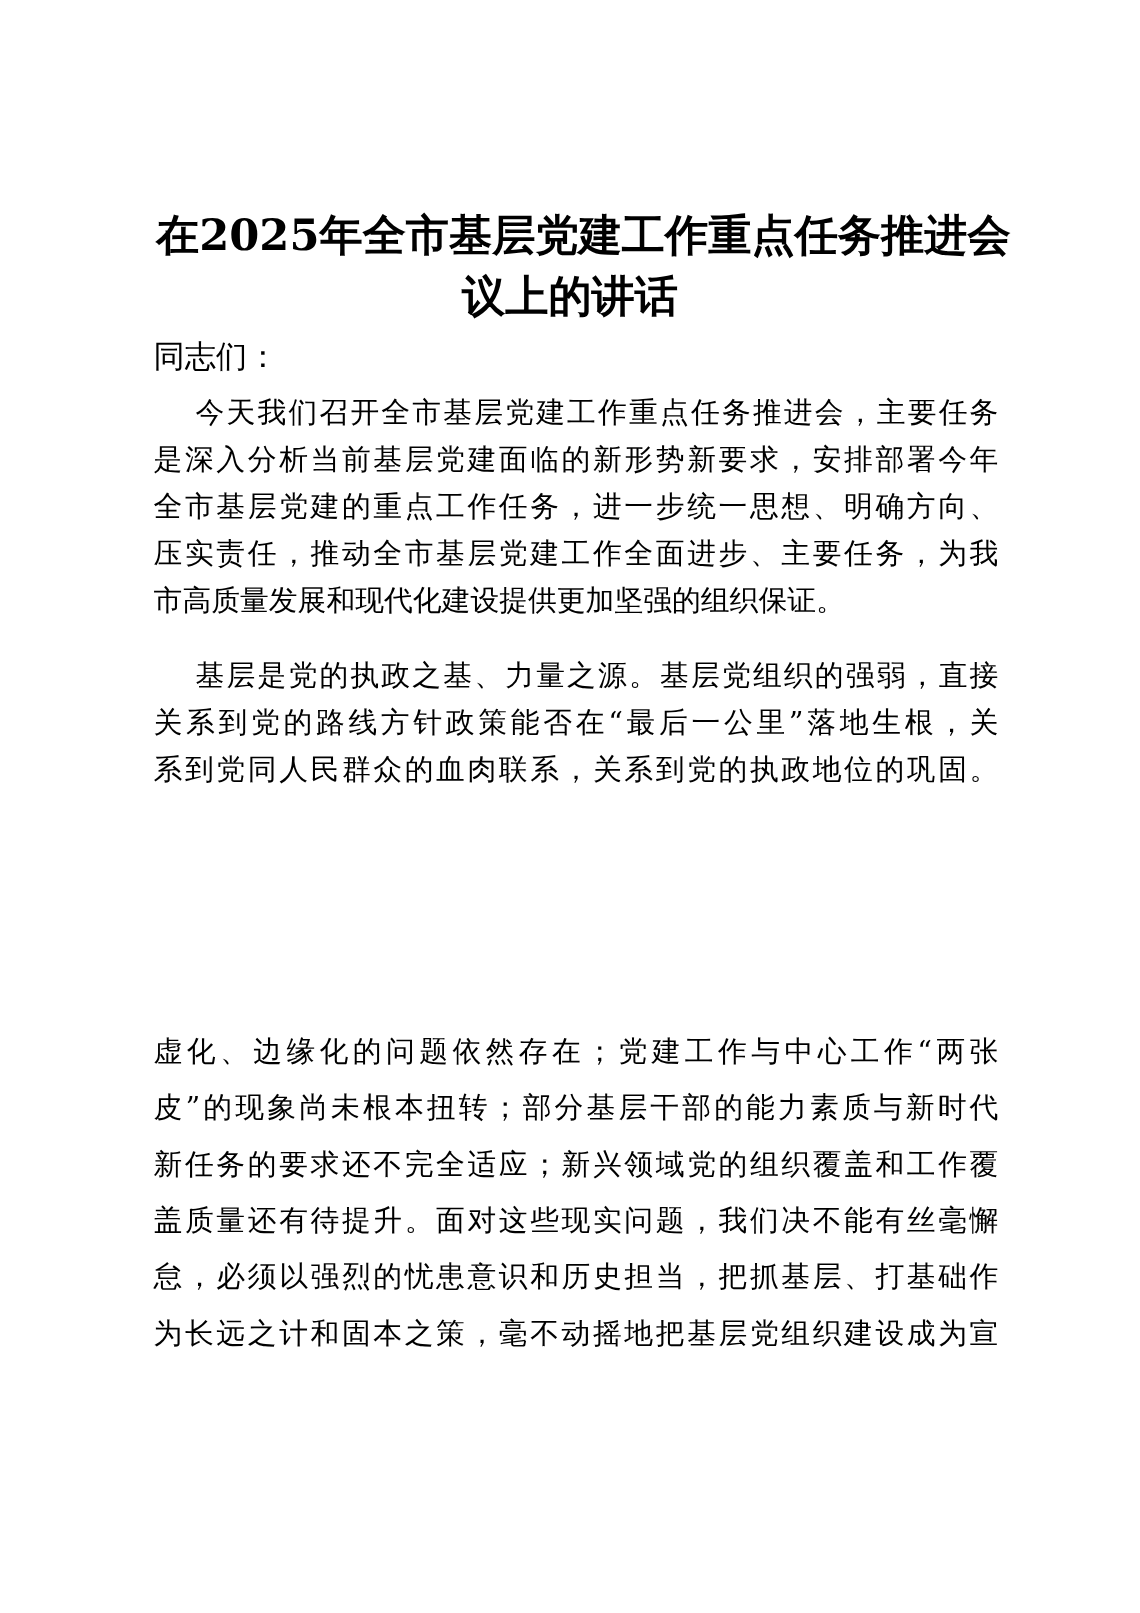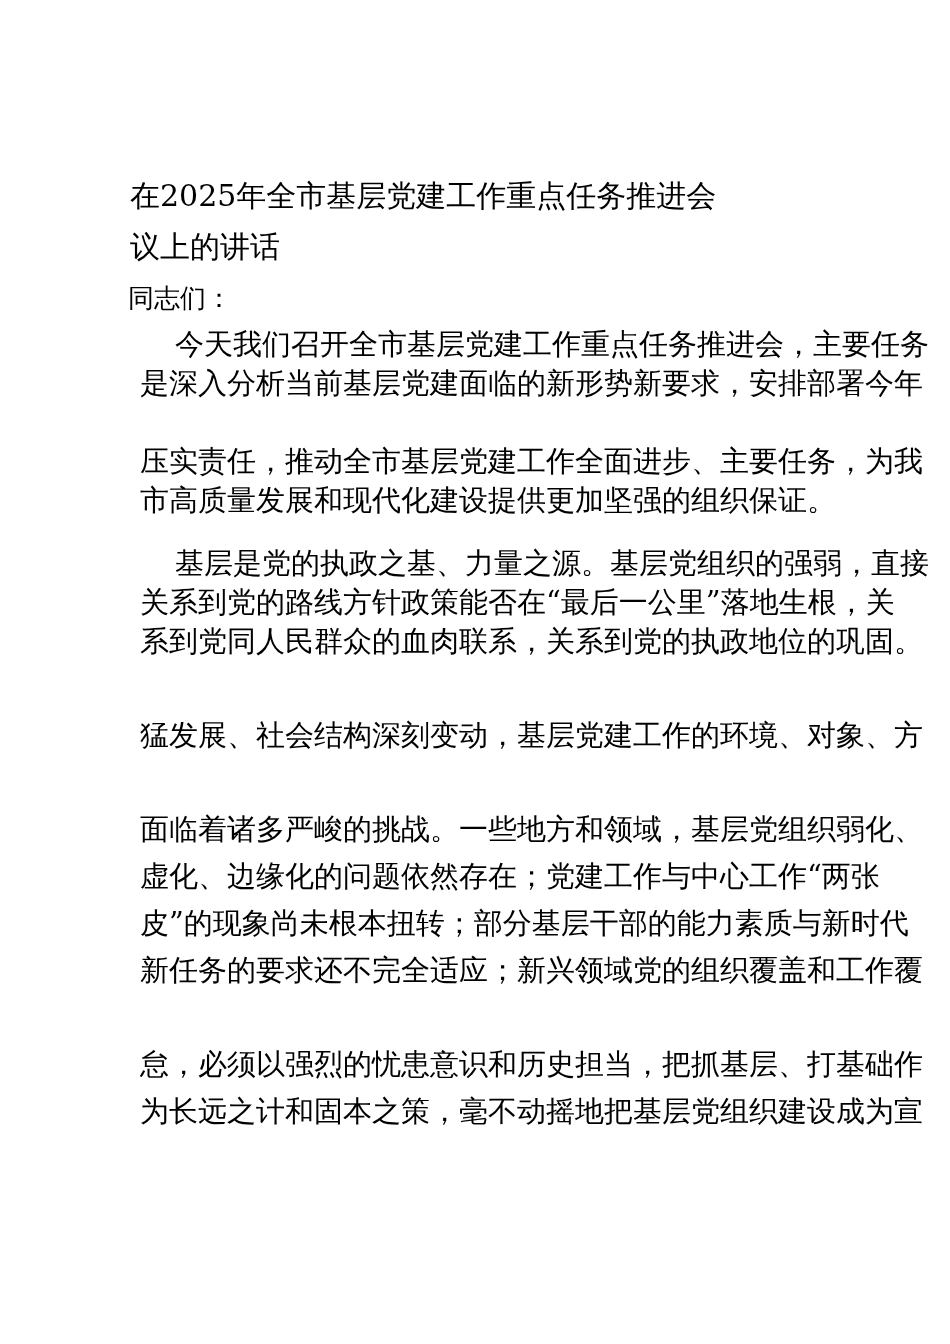--- a/index.html
+++ b/index.html
@@ -1,46 +1,46 @@
 <!DOCTYPE html>
 <html><head>
 <meta charset="utf-8">
 <style>
   html, body { margin: 0; padding: 0; background: #ffffff; }
   body { width: 950px; height: 1344px; position: relative; overflow: hidden;
          font-family: "DejaVu Serif", "Liberation Serif", serif; color: #000; }
   .page { position: absolute; left: 0; top: 0; width: 950px; height: 1344px; background: #fff; }
-  .title { position: absolute; left: 130px; width: 690px; text-align: left;
+  .title { position: absolute; left: 130px; width: 690px; text-align: center;
            font-family: "DejaVu Serif", "Liberation Serif", serif;
-           font-weight: normal; font-size: 30px; line-height: 40px; white-space: nowrap; letter-spacing: 0px; }
+           font-weight: bold; font-size: 36px; line-height: 40px; white-space: nowrap; letter-spacing: 0px; }
   .t1 { top: 176px; }
   .t2 { top: 227px; }
-  .line { position: absolute; left: 140px; width: 704px; font-size: 29px; line-height: 30px;
+  .line { position: absolute; left: 128px; width: 704px; font-size: 24px; line-height: 30px;
           white-space: nowrap; text-align: justify; text-align-last: justify; }
   .line.last { text-align-last: left; }
   .greet { position: absolute; left: 128px; top: 283px; font-size: 26px; line-height: 30px; white-space: nowrap; }
   .indent { padding-left: 35px; width: 669px; }
 </style>
 </head>
 <body>
 
 <div class="page">
   <div class="title t1">在2025年全市基层党建工作重点任务推进会</div>
   <div class="title t2">议上的讲话</div>
 
   <div class="greet">同志们：</div>
 
   <div class="line indent" style="top:329px">今天我们召开全市基层党建工作重点任务推进会，主要任务</div>
   <div class="line" style="top:368px">是深入分析当前基层党建面临的新形势新要求，安排部署今年</div>
+  <div class="line" style="top:407px">全市基层党建的重点工作任务，进一步统一思想、明确方向、</div>
   <div class="line" style="top:446px">压实责任，推动全市基层党建工作全面进步、主要任务，为我</div>
   <div class="line last" style="top:485px">市高质量发展和现代化建设提供更加坚强的组织保证。</div>
 
   <div class="line indent" style="top:548px">基层是党的执政之基、力量之源。基层党组织的强弱，直接</div>
   <div class="line" style="top:587px">关系到党的路线方针政策能否在“最后一公里”落地生根，关</div>
   <div class="line" style="top:626px">系到党同人民群众的血肉联系，关系到党的执政地位的巩固。</div>
-  <div class="line" style="top:720px">猛发展、社会结构深刻变动，基层党建工作的环境、对象、方</div>
-  <div class="line" style="top:814px">面临着诸多严峻的挑战。一些地方和领域，基层党组织弱化、</div>
   <div class="line" style="top:861px">虚化、边缘化的问题依然存在；党建工作与中心工作“两张</div>
   <div class="line" style="top:908px">皮”的现象尚未根本扭转；部分基层干部的能力素质与新时代</div>
   <div class="line" style="top:955px">新任务的要求还不完全适应；新兴领域党的组织覆盖和工作覆</div>
+  <div class="line" style="top:1002px">盖质量还有待提升。面对这些现实问题，我们决不能有丝毫懈</div>
   <div class="line" style="top:1049px">怠，必须以强烈的忧患意识和历史担当，把抓基层、打基础作</div>
   <div class="line" style="top:1096px">为长远之计和固本之策，毫不动摇地把基层党组织建设成为宣</div>
 </div>
 
 </body></html>

